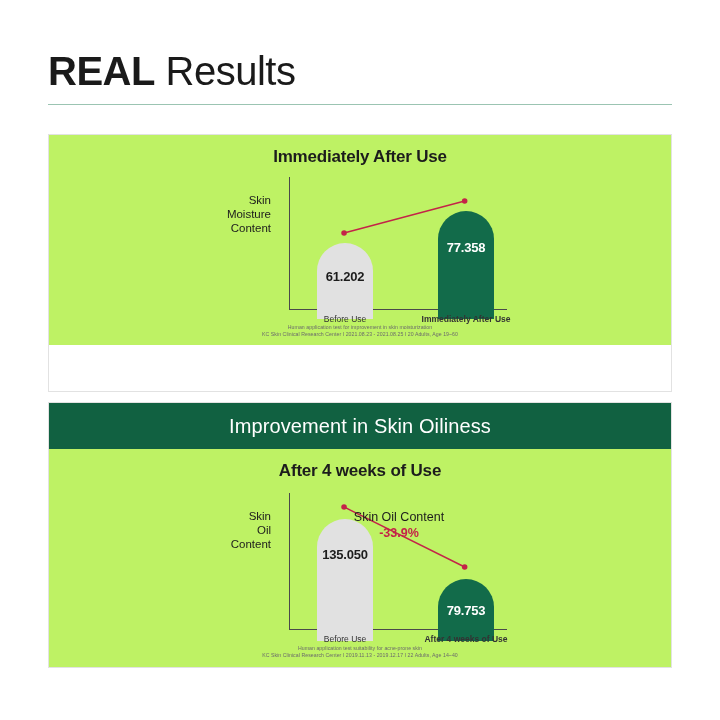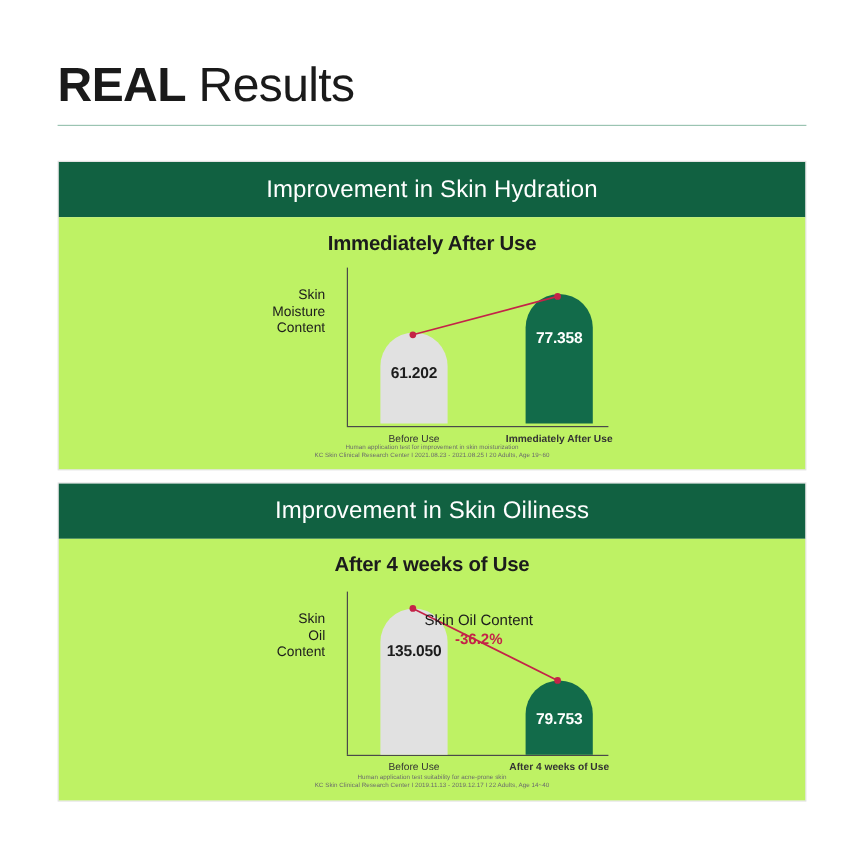--- a/index.html
+++ b/index.html
@@ -111,21 +111,21 @@
     background: #4a4a4a;
   }
   .axis-h {
     position: absolute;
     height: 1px;
     background: #4a4a4a;
   }
 
   .bar {
     position: absolute;
-    bottom: 12px;
+    bottom: 0;
     box-sizing: border-box;
   }
   .bar-before { background: #e1e1e1; }
   .bar-after  { background: #126B4A; }
 
   .bar-value {
     position: absolute;
     left: 0;
     width: 100%;
     text-align: center;
@@ -192,23 +192,20 @@
 
 <div class="page">
 
   <div class="page-title">
     <span class="t-strong">REAL</span><span class="t-light"> Results</span>
   </div>
   <div class="title-rule"></div>
 
   <div class="card" id="card-hydration">
 
-    <div class="card-header">
-      <span class="card-header-title">Improvement in Skin Hydration</span>
-    </div>
 
     <div class="card-body">
 
       <div class="chart-title">Immediately After Use</div>
 
       <div class="plot-wrap" id="plot-hydration">
 
         <div class="axis-label" id="axis-label-hydration">Skin
 Moisture
 Content</div>
@@ -274,21 +271,21 @@
         </div>
 
         <svg class="trend-svg" viewBox="0 0 624 160" preserveAspectRatio="none">
           <line x1="296" y1="26" x2="417" y2="86" stroke="#c42348" stroke-width="1.4"></line>
           <circle cx="296" cy="26" r="2.8" fill="#c42348"></circle>
           <circle cx="417" cy="86" r="2.8" fill="#c42348"></circle>
         </svg>
 
         <div class="callout" style="left:265px; top:28px; width:170px;">
           <div class="callout-name">Skin Oil Content</div>
-          <div class="callout-delta">-36.2%</div>
+          <div class="callout-delta">-33.9%</div>
         </div>
 
         <div class="tick-label" style="left:266px; top:153px; width:60px;">Before Use</div>
         <div class="tick-label bold" style="left:372px; top:153px; width:90px;">After 4 weeks of Use</div>
 
       </div>
 
       <div class="footnote" id="footnote-oiliness">
         <span class="footnote-line">Human application test suitability for acne-prone skin</span>
         <span class="footnote-line">KC Skin Clinical Research Center I 2019.11.13 - 2019.12.17 I 22 Adults, Age 14~40</span>

